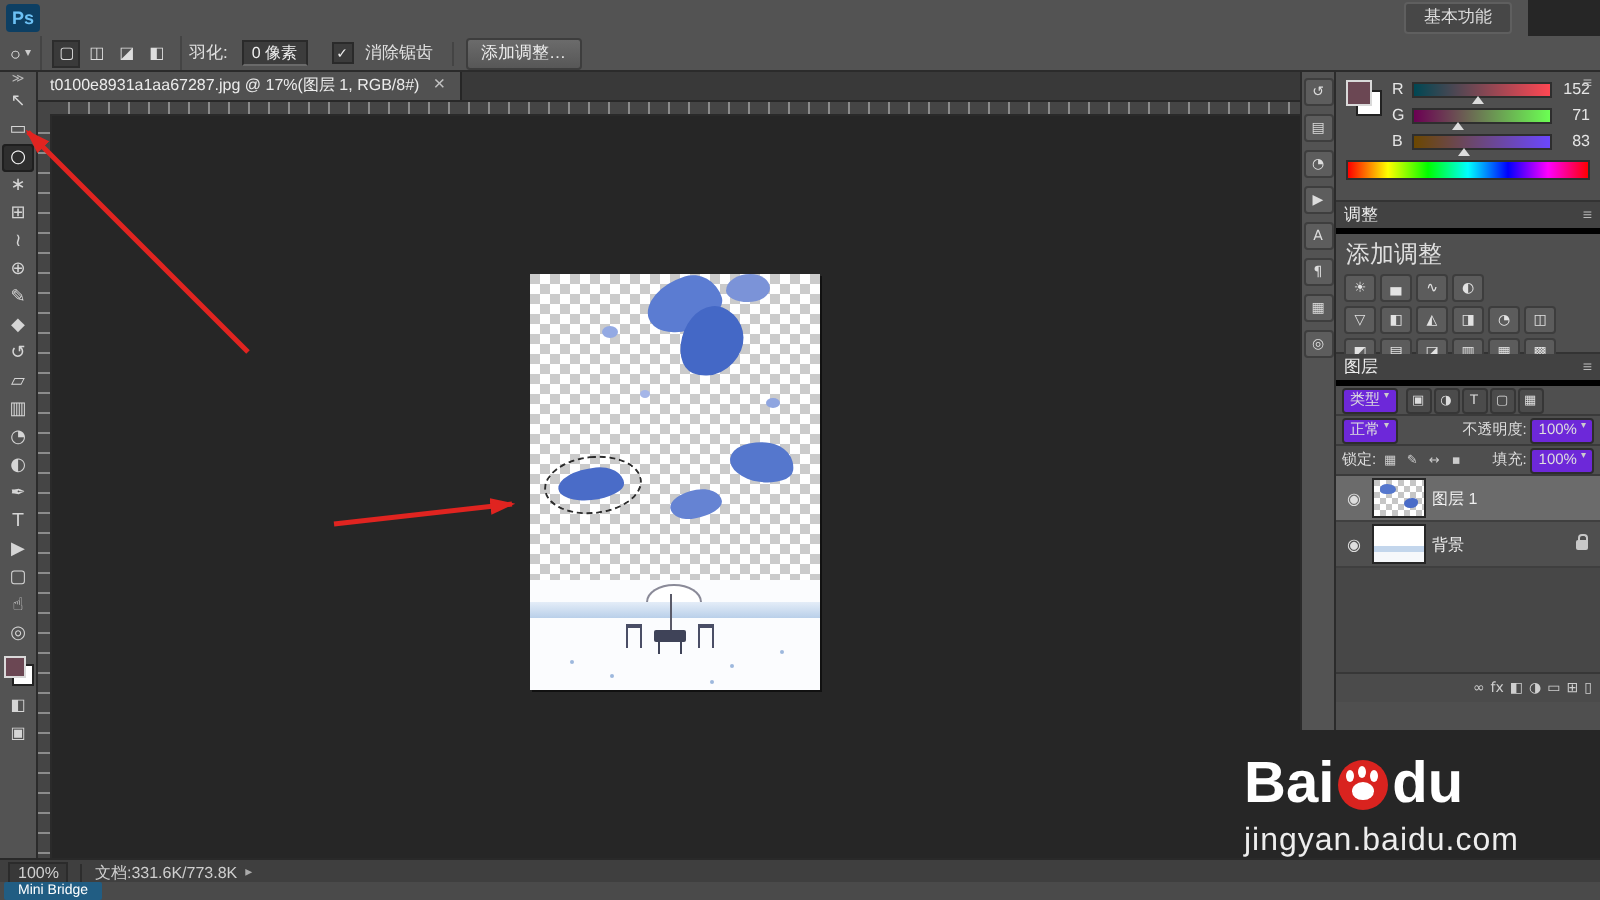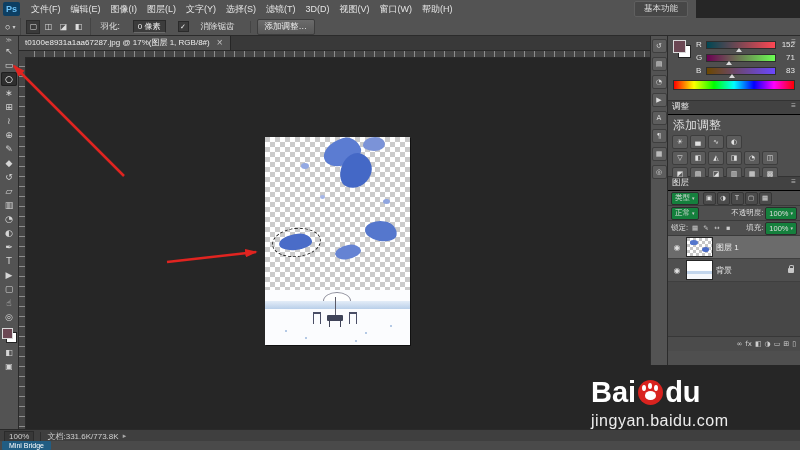--- a/index.html
+++ b/index.html
@@ -2,40 +2,40 @@
 <html><head>
 <meta charset="utf-8">
 <style>
   html,body{margin:0;padding:0;background:#1b1b1b}
   #app{position:relative;width:800px;height:450px;background:#262626;overflow:hidden;
        font-family:"Liberation Sans","DejaVu Sans",sans-serif;color:#d8d8d8;font-size:9px;
        -webkit-font-smoothing:antialiased}
   i{font-style:normal;font-family:"DejaVu Sans",sans-serif}
 
   
-  .menu-bar{position:absolute;left:0;top:0;width:696px;height:18px;background:#535353;
+  .menu-bar{position:absolute;left:0;top:0;width:764px;height:18px;background:#535353;
             border-bottom:3px solid #c4b5fd;display:flex;align-items:center;z-index:40}
   .ps-logo{width:17px;height:14px;margin:0 6px 0 3px;background:#0d3f63;color:#6cc1f5;font-size:9px;
            font-weight:bold;display:flex;align-items:center;justify-content:center;border-radius:2px}
   .menu-items{display:flex}
   .menu-item{font-size:9px;padding:0 5px;line-height:17px;color:#e4e4e4;white-space:nowrap}
   .workspace-btn{margin-left:auto;margin-right:8px;font-size:8.5px;padding:1px 9px;background:#474747;
                  border:1px solid #5f5f5f;border-radius:2px;color:#ddd;white-space:nowrap}
 
   
   .options-bar{position:absolute;left:0;top:18px;width:800px;height:17px;background:#535353;
                border-bottom:1px solid #2b2b2b;display:flex;align-items:center;font-size:8.5px;z-index:40}
   .tool-chip{display:flex;align-items:center;gap:2px;padding:0 5px;height:100%;border-right:1px solid #444}
   .chip-glyph{font-size:9px;color:#eee}
   .caret{font-size:6px;color:#ccc}
   .mode-icons{display:flex;gap:1px;padding:0 5px;border-right:1px solid #444;height:100%;align-items:center}
   .mode-icon{width:12px;height:12px;display:flex;align-items:center;justify-content:center;
              font-size:8px;color:#ddd;border:1px solid transparent}
   .mode-icon:first-child{background:#3a3a3a;border-color:#2c2c2c}
-  .opt-label{margin:0 9px;white-space:nowrap;color:#e0e0e0}
+  .opt-label{margin:0 3px;white-space:nowrap;color:#e0e0e0}
   .field{background:#3c3c3c;border:1px solid #2a2a2a;border-bottom-color:#6a6a6a;padding:0 4px;height:11px;
          line-height:11px;font-size:8px;color:#efefef;margin:0 4px;white-space:nowrap}
   .checkbox{width:9px;height:9px;background:#3c3c3c;border:1px solid #2a2a2a;display:inline-flex;
             align-items:center;justify-content:center;font-size:7px;color:#eee;margin:0 3px 0 8px}
   .sep{width:1px;height:12px;background:#444;margin:0 6px}
   .btn{background:linear-gradient(#6b6b6b,#575757);border:1px solid #3d3d3d;border-radius:2px;
        padding:1px 7px;font-size:8.5px;color:#ececec;white-space:nowrap}
 
   
   .toolbar{position:absolute;left:0;top:35px;width:18px;height:394px;background:#535353;
@@ -103,22 +103,22 @@
   
   .right-rail{position:absolute;left:650px;top:35px;width:18px;height:330px;background:#535353;
               border-left:1px solid #2b2b2b;border-right:1px solid #2b2b2b;display:flex;flex-direction:column;
               align-items:center;padding-top:4px;gap:4px;z-index:30;box-sizing:border-box}
   .rail-icon{width:13px;height:12px;background:#5d5d5d;border:1px solid #3e3e3e;border-radius:2px;
              display:flex;align-items:center;justify-content:center}
   .rail-icon i{font-size:7px;color:#ddd}
 
   
   .right-panels{position:absolute;left:668px;top:35px;width:132px;height:330px;background:#4f4f4f;z-index:30}
-  .panel-header{height:13px;background:#424242;display:flex;padding:0 4px;gap:12px;
-                border-bottom:1px solid #000000}
+  .panel-header{height:13px;background:#424242;display:flex;align-items:center;padding:0 4px;gap:12px;
+                border-bottom:3px solid #000000}
   .panel-tab{font-size:8.5px;color:#ececec}
   .panel-menu{margin-left:auto;font-size:8px;color:#bbb}
 
   .color-panel{position:relative;padding:3px 5px 2px;border-bottom:1px solid #333;height:66px;box-sizing:border-box}
   .cp-top{display:flex;gap:5px}
   .cp-swatches{position:relative;width:18px;height:18px;margin-top:2px}
   .cp-bg{position:absolute;right:0;bottom:0;width:11px;height:11px;background:#fff;border:1px solid #222}
   .cp-fg{position:absolute;left:0;top:0;width:11px;height:11px;background:#6b4753;border:1px solid #d9d9d9}
   .cp-sliders{flex:1}
   .chan-row{display:flex;align-items:center;gap:3px;height:13px}
@@ -138,22 +138,22 @@
   .adj-title{font-size:12px;color:#dedede;padding:2px 5px 1px}
   .adj-rows{padding:0 4px;display:flex;flex-direction:column;gap:2px}
   .adj-row{display:flex;gap:2px}
   .adj-icon{width:14px;height:12px;background:#5c5c5c;border:1px solid #3d3d3d;border-radius:2px;
             display:flex;align-items:center;justify-content:center}
   .adj-icon i{font-size:7px;color:#e2e2e2}
 
   .layers-panel{height:174px;display:flex;flex-direction:column;box-sizing:border-box}
   .lp-row{display:flex;align-items:center;padding:0 3px;gap:2px;height:14px;border-bottom:1px solid #3a3a3a;
           font-size:7.5px;color:#dedede}
-  .dd{background:#15803d;border:1px solid #2d2d2d;border-radius:2px;padding:0 3px;height:11px;
-      display:flex;align-items:center;gap:2px;white-space:nowrap}
+  .dd{background:#6d28d9;border:1px solid #2d2d2d;border-radius:2px;padding:0 3px;height:11px;
+      display:flex;gap:2px;white-space:nowrap}
   .dd .caret{font-size:5px}
   .filter-icons{display:flex;gap:1px;margin-left:2px}
   .f-icon{width:11px;height:11px;background:#4b4b4b;border:1px solid #363636;border-radius:2px;
           display:flex;align-items:center;justify-content:center}
   .f-icon i{font-size:6.5px;color:#ddd}
   .lock-icons{display:flex;gap:1px}
   .l-icon{width:10px;height:10px;display:flex;align-items:center;justify-content:center}
   .l-icon i{font-size:6.5px;color:#ccc}
   .lbl{white-space:nowrap}
   .sp{flex:1}
@@ -182,53 +182,40 @@
   .zoom-field{margin-left:4px;background:#383838;border:1px solid #2b2b2b;padding:0 4px;height:9px;line-height:9px}
   .vdiv{width:1px;height:9px;background:#2d2d2d;margin:0 6px}
   .doc-info{white-space:nowrap}
   .popup-arrow{margin-left:4px;font-size:7px;color:#aaa}
   .bottom-bar{position:absolute;left:0;top:441px;width:800px;height:9px;background:#4a4a4a;display:flex;
               align-items:center;z-index:40}
   .mini-bridge{margin-left:2px;background:#215d83;color:#fff;font-size:7px;padding:0 7px;height:9px;
                line-height:9px;border-radius:1px;white-space:nowrap}
 
   
-  .watermark{position:absolute;left:591px;top:376px;z-index:45}
+  .watermark{position:absolute;left:622px;top:376px;z-index:45}
   .brand{display:flex;align-items:center;font-weight:bold;font-size:29px;color:#ffffff;letter-spacing:0}
   .paw{position:relative;width:25px;height:25px;border-radius:50%;background:#d9231f;margin:0 2px}
   .paw::before{content:"";position:absolute;left:7px;top:11px;width:11px;height:9px;background:#fff;
                border-radius:50% 50% 48% 48%}
   .paw::after{content:"";position:absolute;left:4px;top:5px;width:4px;height:6px;background:#fff;border-radius:50%;
               box-shadow:6px -2px 0 0 #fff,12px 0 0 0 #fff}
   .jy{color:#d9231f;margin-left:3px}
   .wm-url{font-size:16px;color:#ededed;margin-top:3px;letter-spacing:.5px}
 
   
   .arrows{position:absolute;left:0;top:0;width:800px;height:450px;z-index:60;pointer-events:none}
 </style>
 </head>
 <body>
 
 <div id="app">
 
   <div class="menu-bar">
     <div class="ps-logo">Ps</div>
-    <div class="menu-items">
-        <span class="menu-item">文件(F)</span>
-        <span class="menu-item">编辑(E)</span>
-        <span class="menu-item">图像(I)</span>
-        <span class="menu-item">图层(L)</span>
-        <span class="menu-item">文字(Y)</span>
-        <span class="menu-item">选择(S)</span>
-        <span class="menu-item">滤镜(T)</span>
-        <span class="menu-item">3D(D)</span>
-        <span class="menu-item">视图(V)</span>
-        <span class="menu-item">窗口(W)</span>
-        <span class="menu-item">帮助(H)</span>
-      </div>
     <div class="workspace-btn">基本功能</div>
   </div>
 
   <div class="options-bar">
     <div class="tool-chip">
       <span class="chip-glyph">○</span>
       <span class="caret">▾</span>
     </div>
     <div class="mode-icons">
         <span class="mode-icon">

